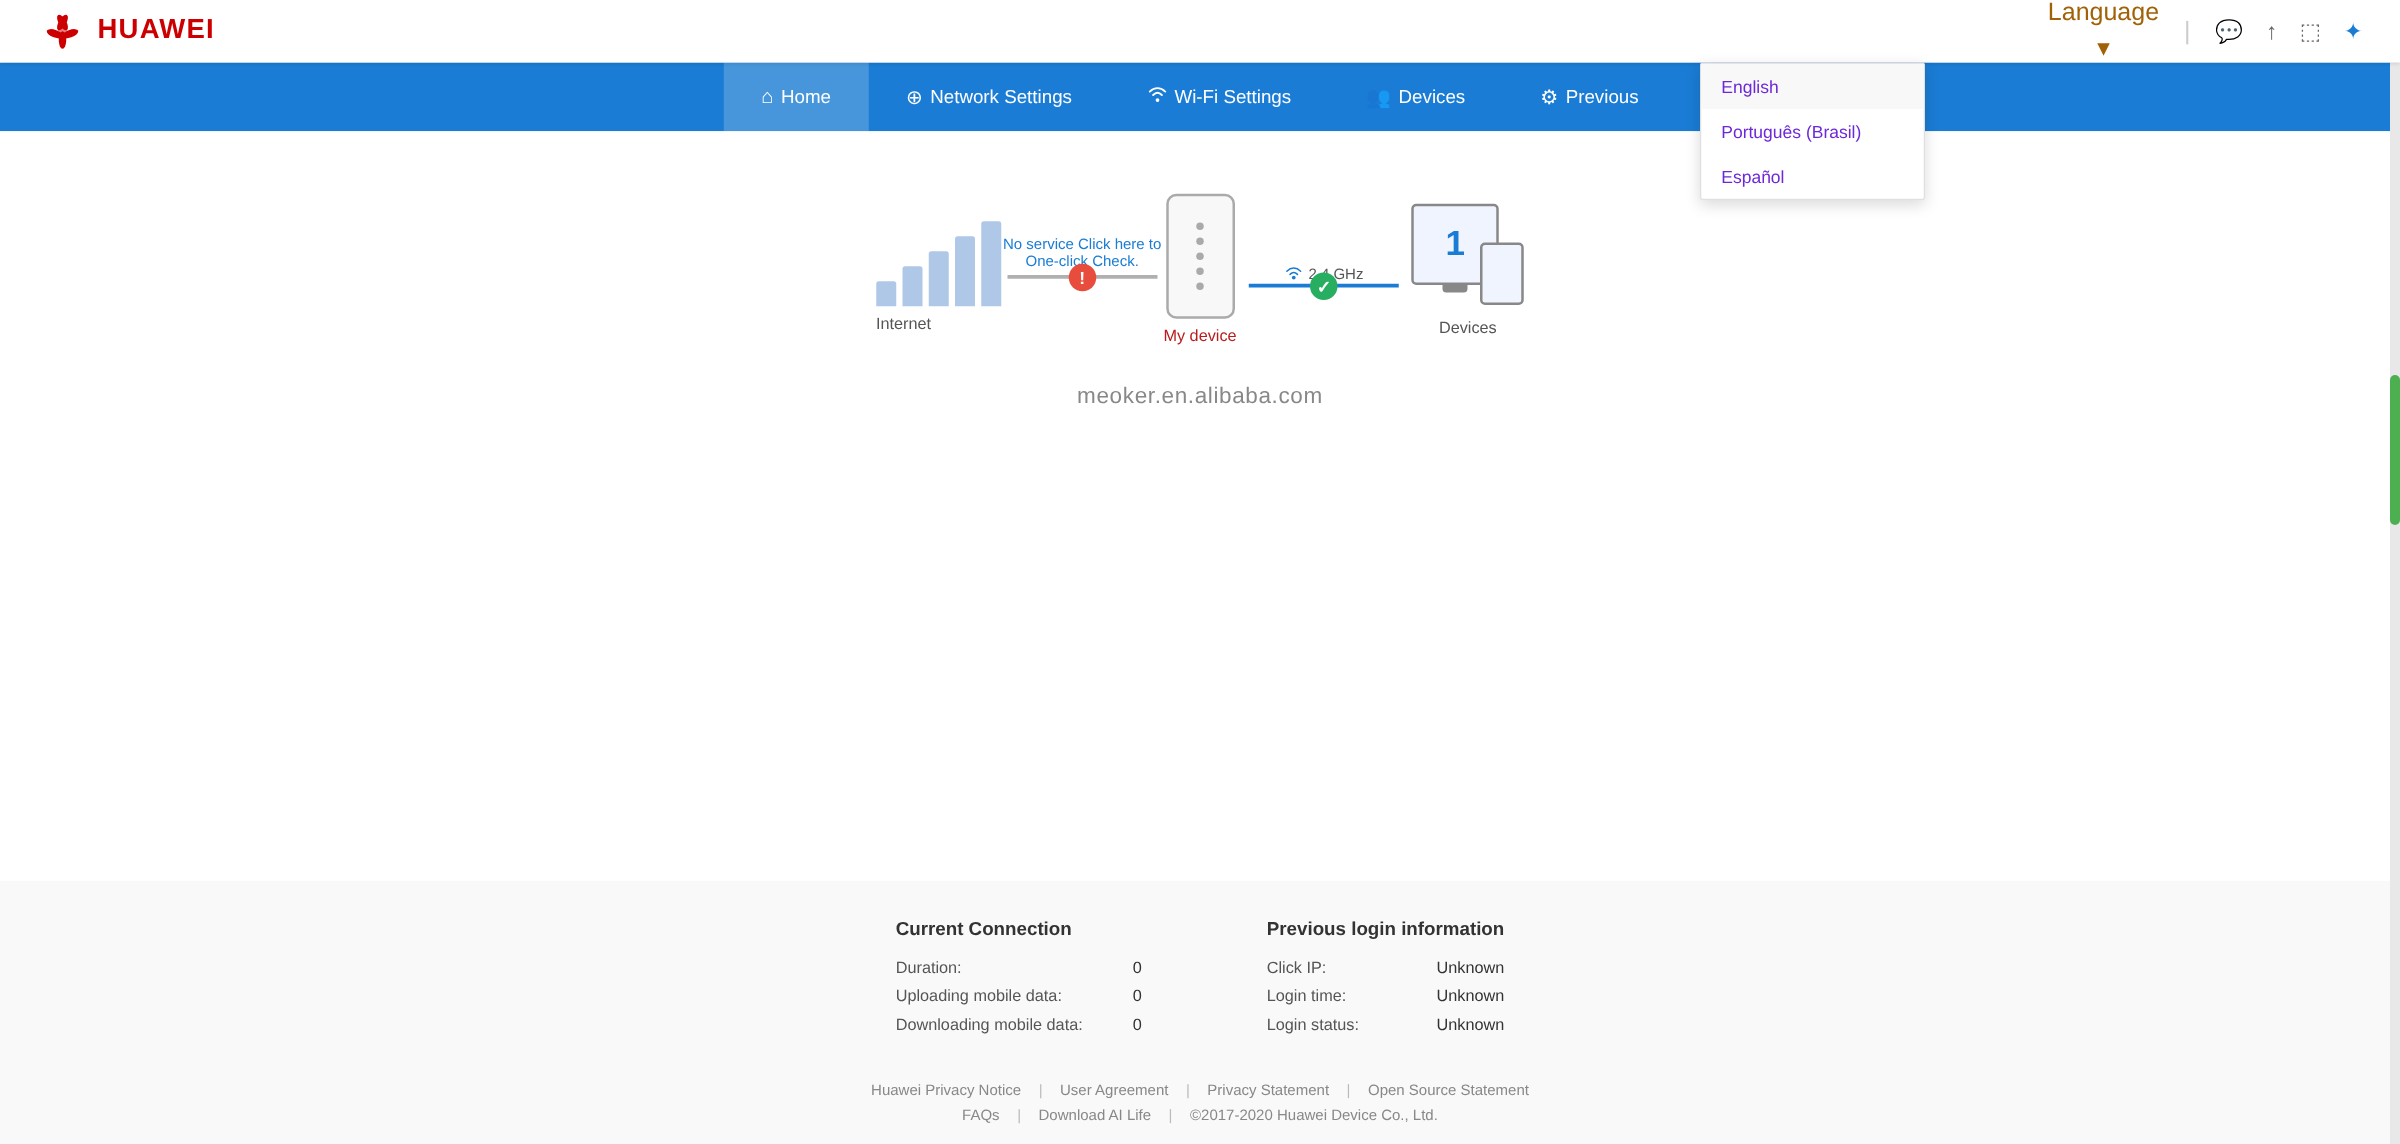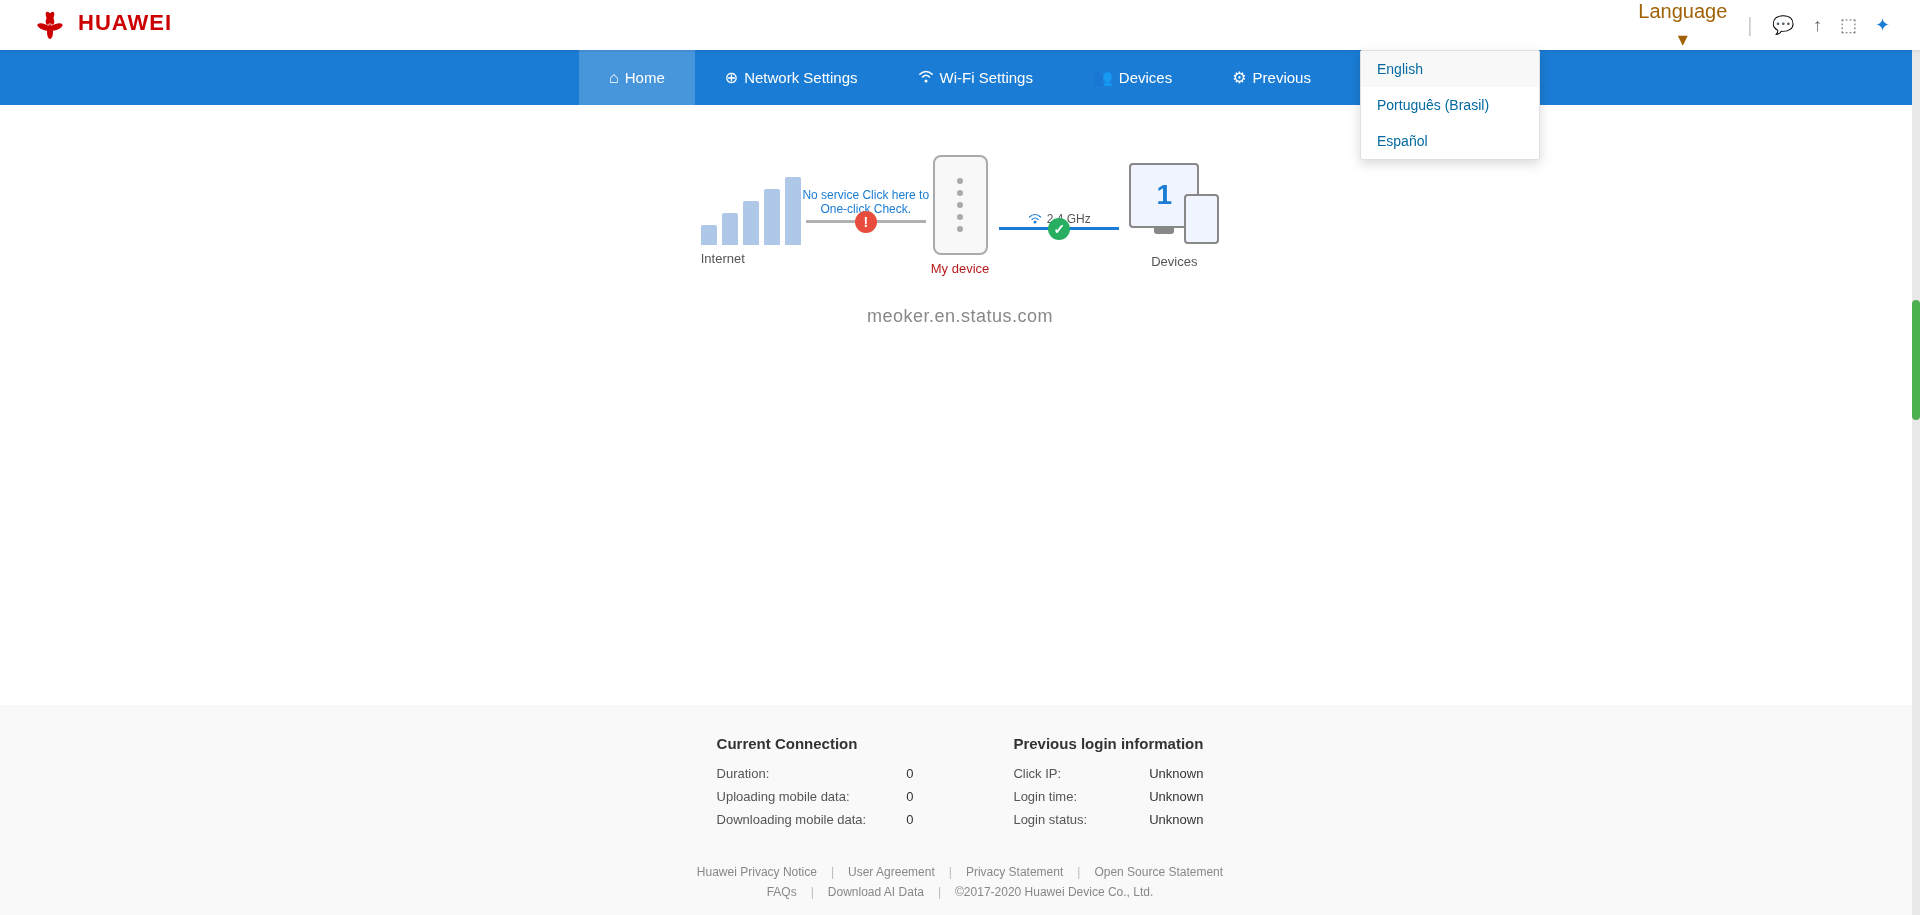--- a/index.html
+++ b/index.html
@@ -91,21 +91,21 @@
       background: #fff;
       border: 1px solid #e0e0e0;
       box-shadow: 0 4px 12px rgba(0,0,0,0.15);
       min-width: 180px;
       z-index: 200;
       border-radius: 2px;
     }
     .dropdown-item {
       padding: 10px 16px;
       font-size: 14px;
-      color: #0369a1;
+      color: #6d28d9;
       cursor: pointer;
     }
     .dropdown-item.selected { background: #f8f8f8; font-weight: 500; }
 
     
     .main {
       background: #fff;
       min-height: 600px;
       display: flex;
       flex-direction: column;
@@ -501,21 +501,21 @@
           <div class="monitor-stand"></div>
         </div>
 
         <div class="tablet-icon" style="position:absolute; right:0; bottom:4px; width:35px; height:50px; border:2.5px solid #888; border-radius:4px; background:#f0f4ff;"></div>
       </div>
       <span class="devices-label">Devices</span>
     </div>
 
   </div>
 
-  <div class="url-display">meoker.en.status.com</div>
+  <div class="url-display">meoker.en.alibaba.com</div>
 
 
 </div>
 
 <div class="footer-info">
   <div class="info-block">
     <h3>Current Connection</h3>
     <div class="info-row">
       <span>Duration:</span>
       <span class="info-val">0</span>
@@ -553,21 +553,21 @@
     <span class="footer-sep">|</span>
     <a class="footer-link">User Agreement</a>
     <span class="footer-sep">|</span>
     <a class="footer-link">Privacy Statement</a>
     <span class="footer-sep">|</span>
     <a class="footer-link">Open Source Statement</a>
   </div>
   <div class="footer-link-row">
     <a class="footer-link">FAQs</a>
     <span class="footer-sep">|</span>
-    <a class="footer-link">Download AI Data</a>
+    <a class="footer-link">Download AI Life</a>
     <span class="footer-sep">|</span>
     <span class="footer-link">©2017-2020 Huawei Device Co., Ltd.</span>
   </div>
 </div>
 
 <div class="scrollbar-track">
   <div class="scrollbar-thumb"></div>
 </div>
 
 </body></html>

